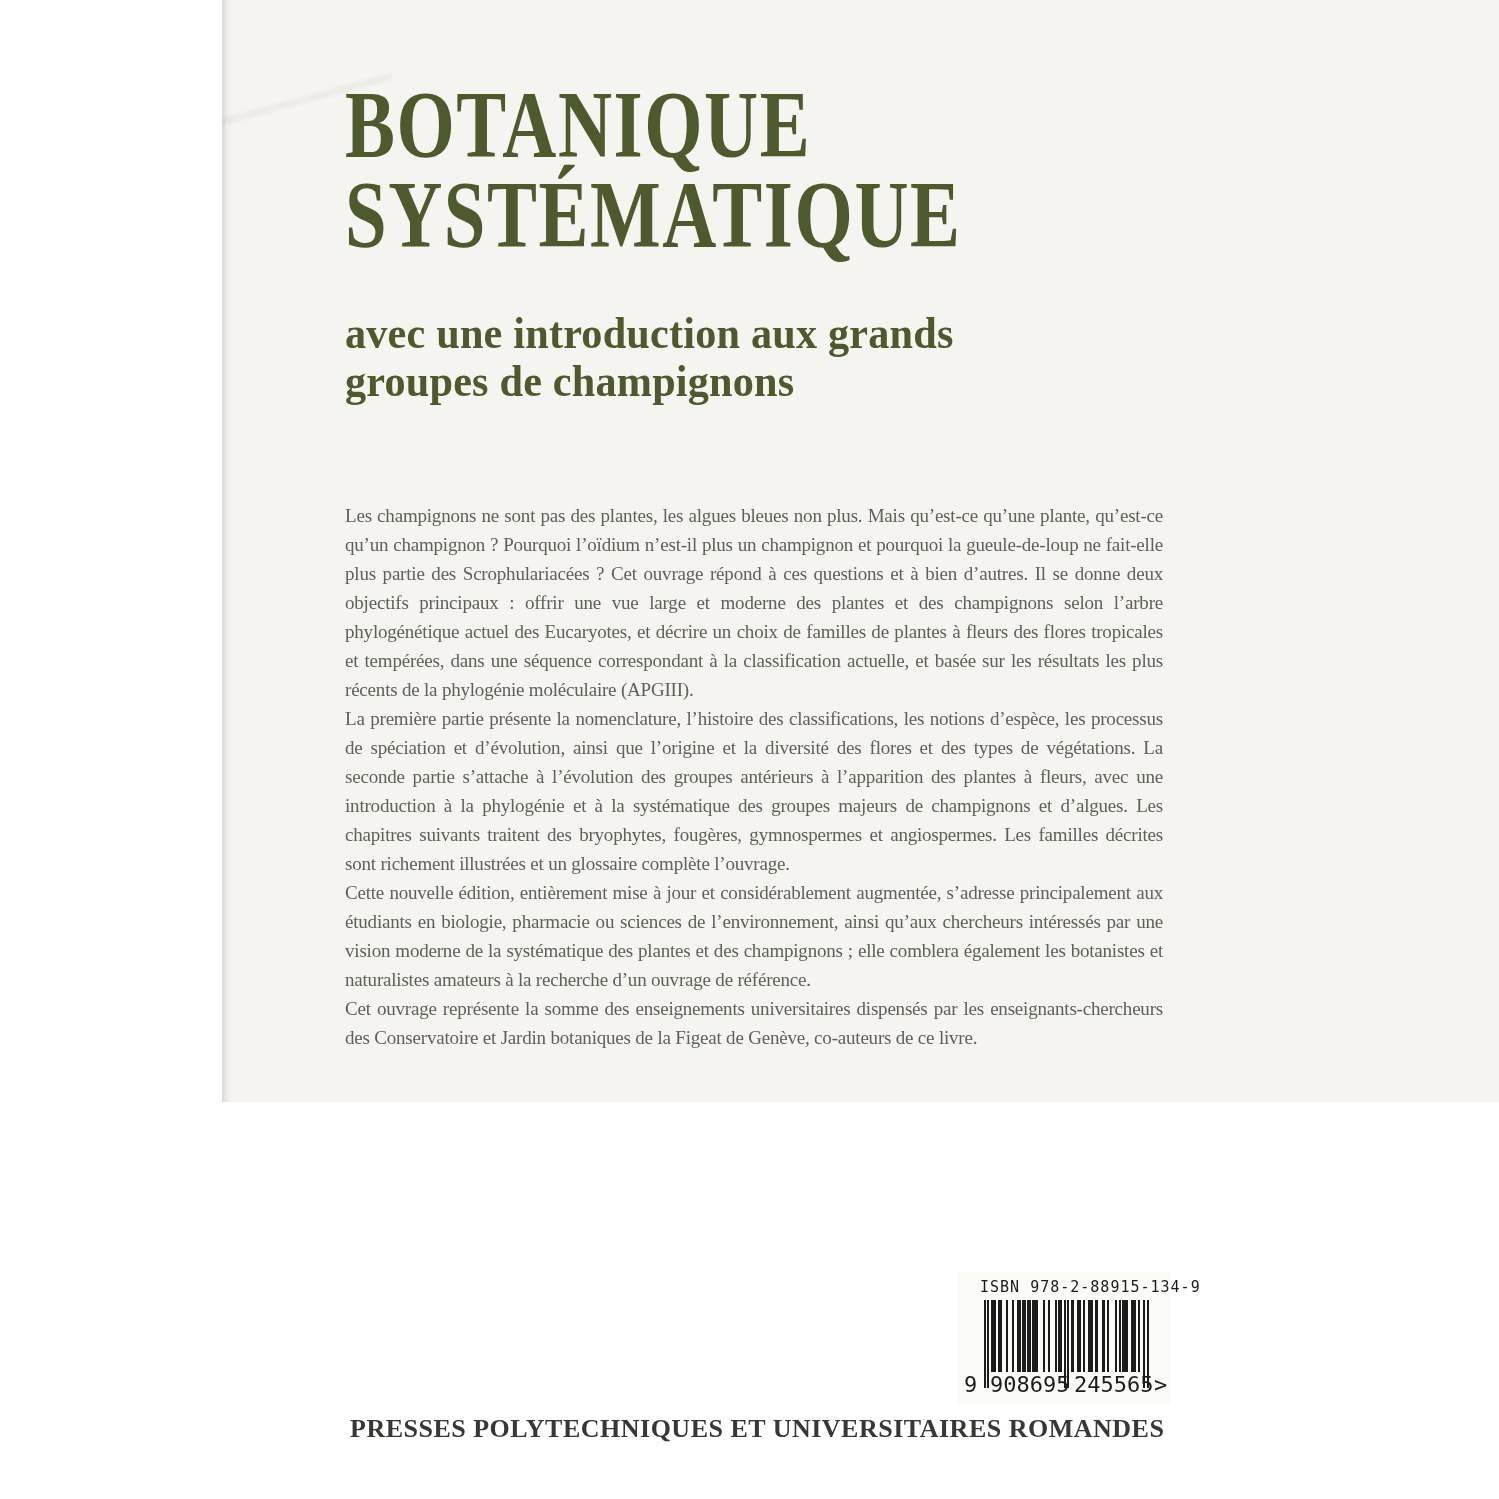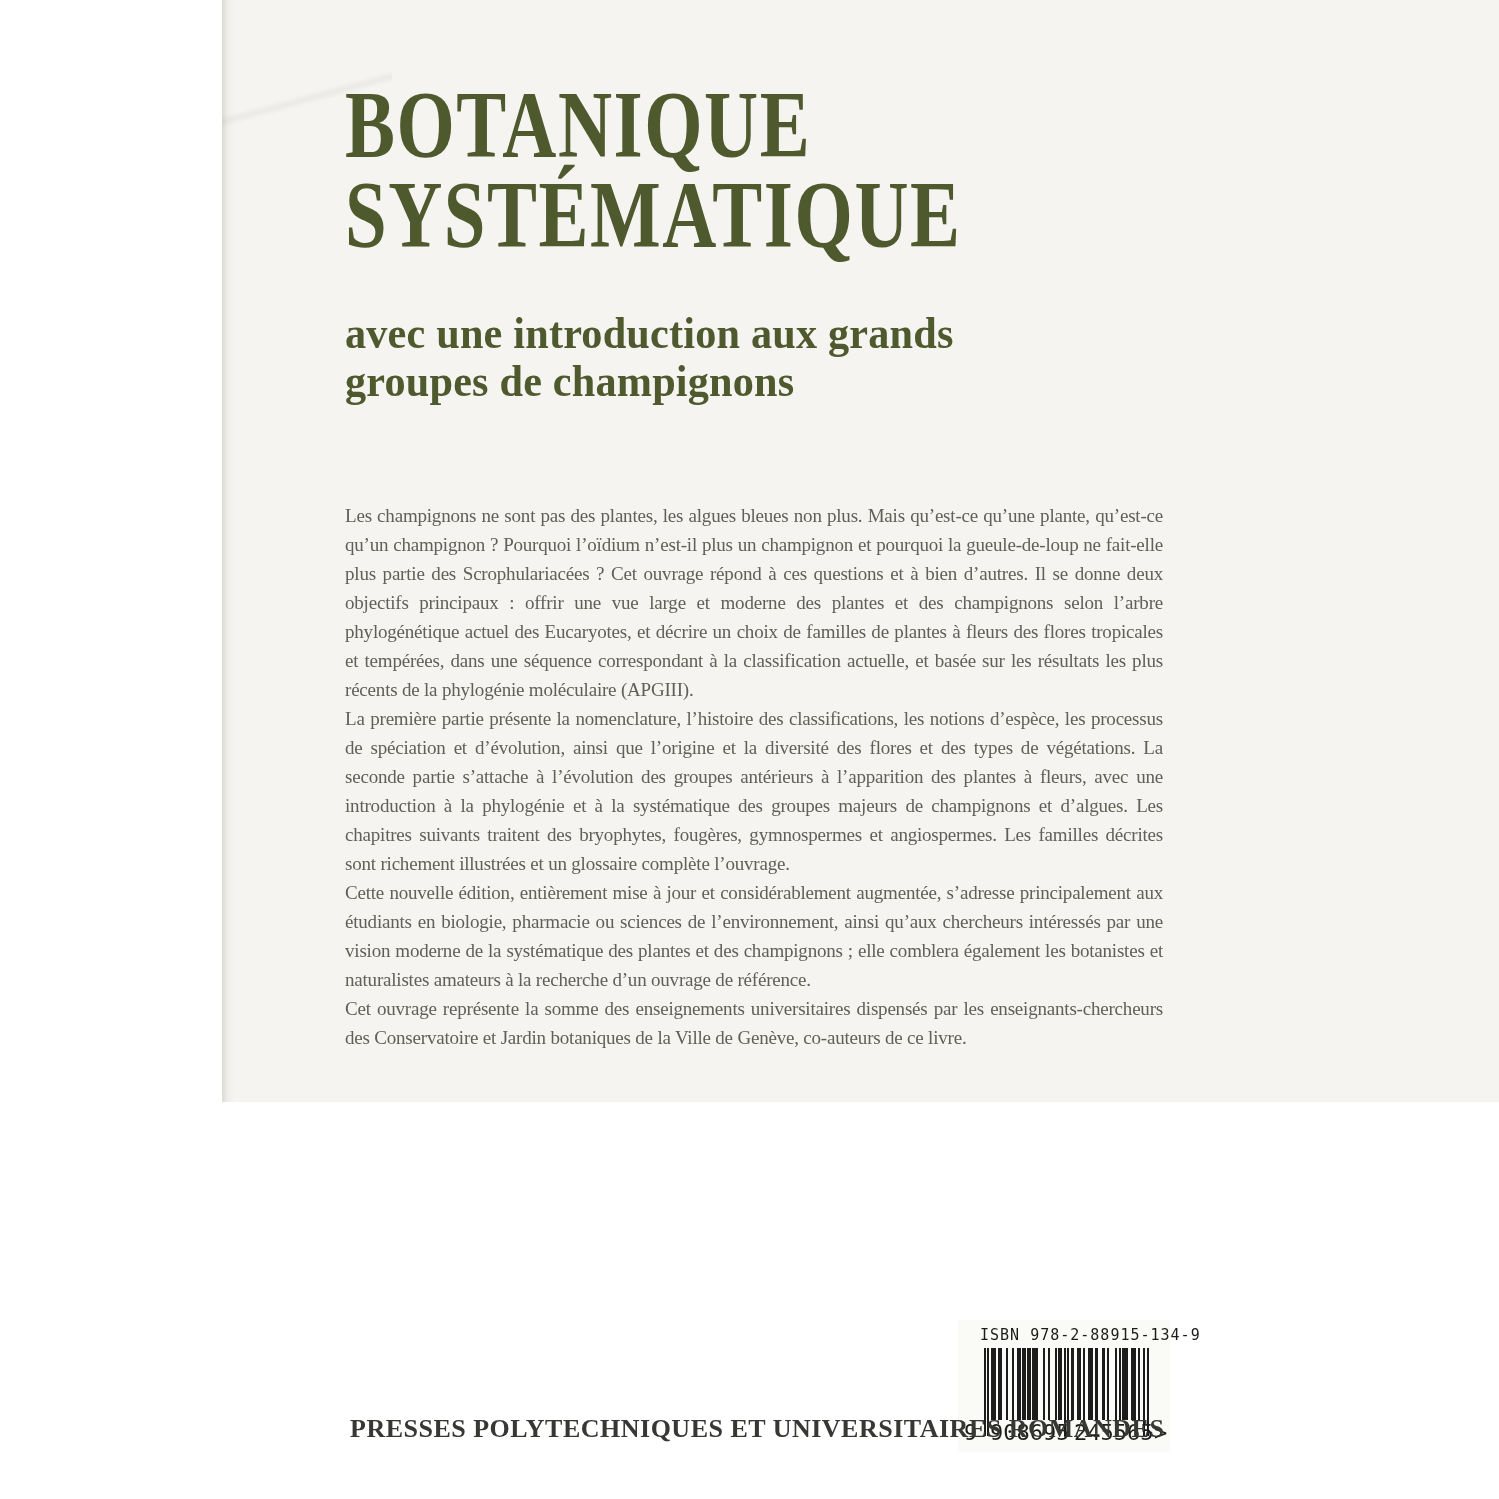--- a/index.html
+++ b/index.html
@@ -56,21 +56,20 @@
     letter-spacing:-0.2px;
   }
   .body-copy p { margin:0; }
   .body-copy p.gap-before { }
 
   
   .barcode {
     position:absolute; left:958px; top:1272px; width:212px; height:132px;
     background:#fafaf7;
     color:var(--barcode-ink,#1c1c1c);
-    margin-top:48px;
   }
   .isbn-label {
     position:absolute; left:22px; top:6px; width:172px;
     font-family:"DejaVu Sans Mono", monospace; font-size:15px;
     letter-spacing:1px; text-align:center; white-space:nowrap;
   }
   .bars { position:absolute; left:26px; top:28px; width:166px; height:90px; }
   .bar  { position:absolute; top:0; background:var(--barcode-ink,#1c1c1c); }
   .digits {
     position:absolute; left:0; top:100px; width:212px; height:26px;
@@ -104,21 +103,21 @@
   <div class="subtitle">
     <div class="subtitle-line">avec une introduction aux grands</div>
     <div class="subtitle-line">groupes de champignons</div>
   </div>
 
 
   <div class="body-copy">
     <p>Les champignons ne sont pas des plantes, les algues bleues non plus. Mais qu’est-ce qu’une plante, qu’est-ce qu’un champignon ? Pourquoi l’oïdium n’est-il plus un champignon et pourquoi la gueule-de-loup ne fait-elle plus partie des Scrophulariacées ? Cet ouvrage répond à ces questions et à bien d’autres. Il se donne deux objectifs principaux : offrir une vue large et moderne des plantes et des champignons selon l’arbre phylogénétique actuel des Eucaryotes, et décrire un choix de familles de plantes à fleurs des flores tropicales et tempérées, dans une séquence correspondant à la classification actuelle, et basée sur les résultats les plus récents de la phylogénie moléculaire (APGIII).</p>
     <p>La première partie présente la nomenclature, l’histoire des classifications, les notions d’espèce, les processus de spéciation et d’évolution, ainsi que l’origine et la diversité des flores et des types de végétations. La seconde partie s’attache à l’évolution des groupes antérieurs à l’apparition des plantes à fleurs, avec une introduction à la phylogénie et à la systématique des groupes majeurs de champignons et d’algues. Les chapitres suivants traitent des bryophytes, fougères, gymnospermes et angiospermes. Les familles décrites sont richement illustrées et un glossaire complète l’ouvrage.</p>
     <p class="gap-before">Cette nouvelle édition, entièrement mise à jour et considérablement augmentée, s’adresse principalement aux étudiants en biologie, pharmacie ou sciences de l’environnement, ainsi qu’aux chercheurs intéressés par une vision moderne de la systématique des plantes et des champignons ; elle comblera également les botanistes et naturalistes amateurs à la recherche d’un ouvrage de référence.</p>
-    <p>Cet ouvrage représente la somme des enseignements universitaires dispensés par les enseignants-chercheurs des Conservatoire et Jardin botaniques de la Ville de Genève, co-auteurs de ce livre.</p>
+    <p>Cet ouvrage représente la somme des enseignements universitaires dispensés par les enseignants-chercheurs des Conservatoire et Jardin botaniques de la Figeat de Genève, co-auteurs de ce livre.</p>
   </div>
 
   <div class="barcode">
     <div class="isbn-label">ISBN 978-2-88915-134-9</div>
     <div class="bars">
         <div class="bar" style="left: 0px; width: 1.98px; height: 88px;"></div>
         <div class="bar" style="left: 3.46px; width: 1.98px; height: 88px;"></div>
         <div class="bar" style="left: 6.92px; width: 1.98px; height: 72px;"></div>
         <div class="bar" style="left: 8.65px; width: 1.98px; height: 72px;"></div>
         <div class="bar" style="left: 10.38px; width: 1.98px; height: 72px;"></div>

